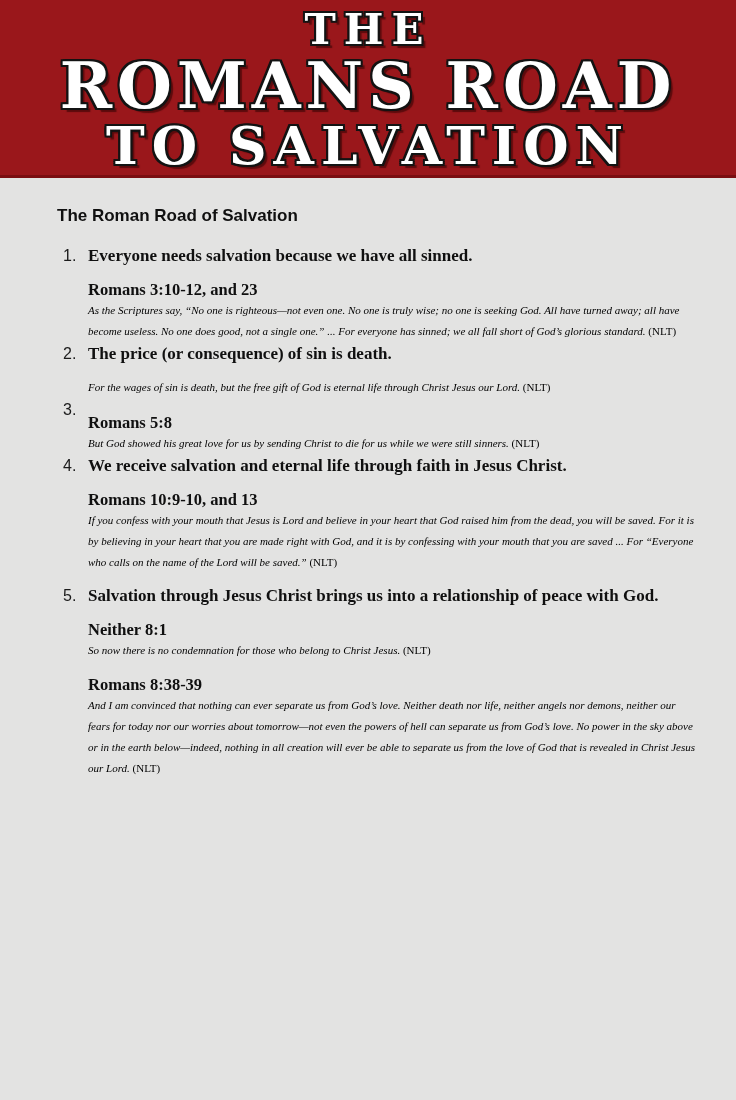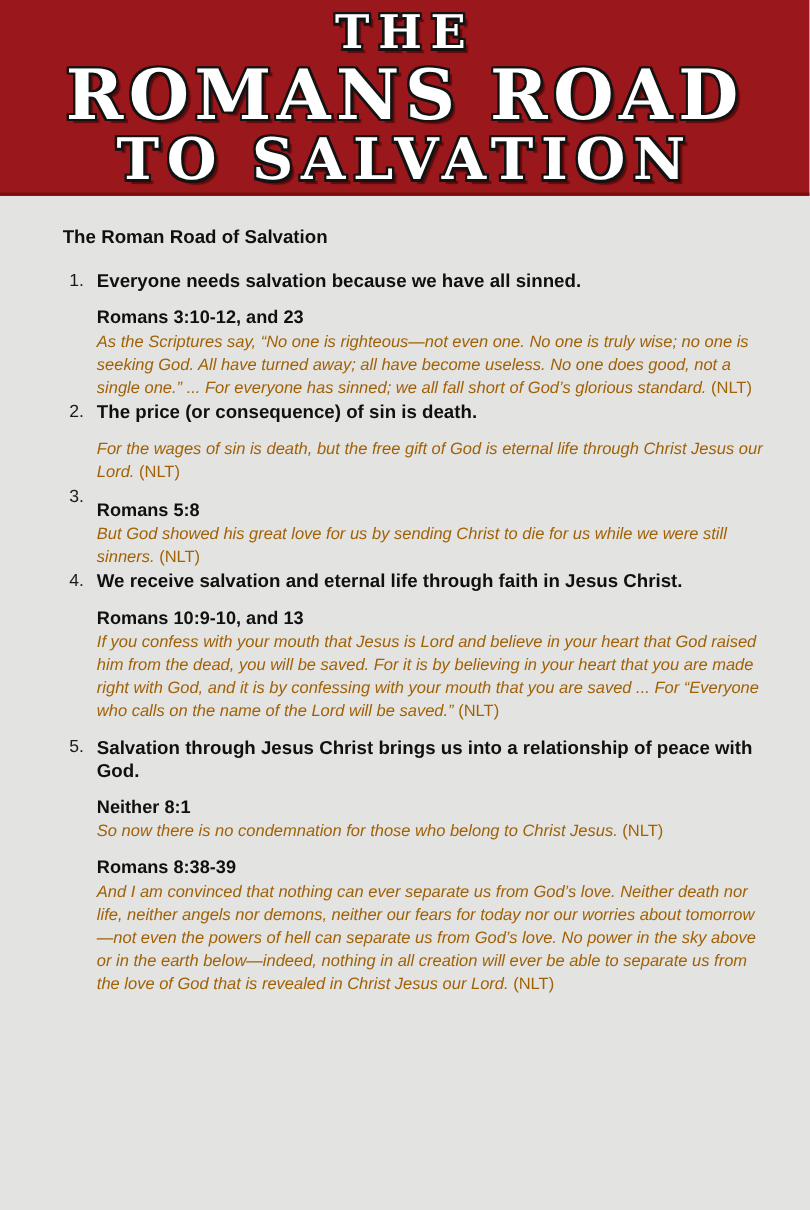--- a/index.html
+++ b/index.html
@@ -41,30 +41,30 @@
   .intro-heading {
     font-size:17px; font-weight:bold; line-height:21px;
     margin:0 0 19px 0; color:#101010;
   }
   .item { display:flex; margin-top:1px; }
   .item-5 { margin-top:12px; }
   .item-number {
     flex:none; width:25px; padding-left:6px;
     font-size:16px; line-height:21px; color:#1b1b1b;
   }
-  .item-body { width:610px; }
+  .item-body { width:610px;font-family:Liberation Serif, serif; }
   .item-heading {
     font-size:17px; font-weight:bold; line-height:21px; color:#101010;
   }
   .passage { margin-top:13px; }
   .passage-ref {
     font-size:16.5px; font-weight:bold; line-height:21px; color:#101010;
   }
   .verse {
-    font-size:15px; line-height:21px; color:#a16207;
+    font-size:11px; line-height:21px; color:#000000;
   }
   .verse-text { font-style:italic; }
   .nlt-label { font-style:normal; }
 </style>
 </head>
 <body>
 
 <div class="page">
 
   <div class="banner">

